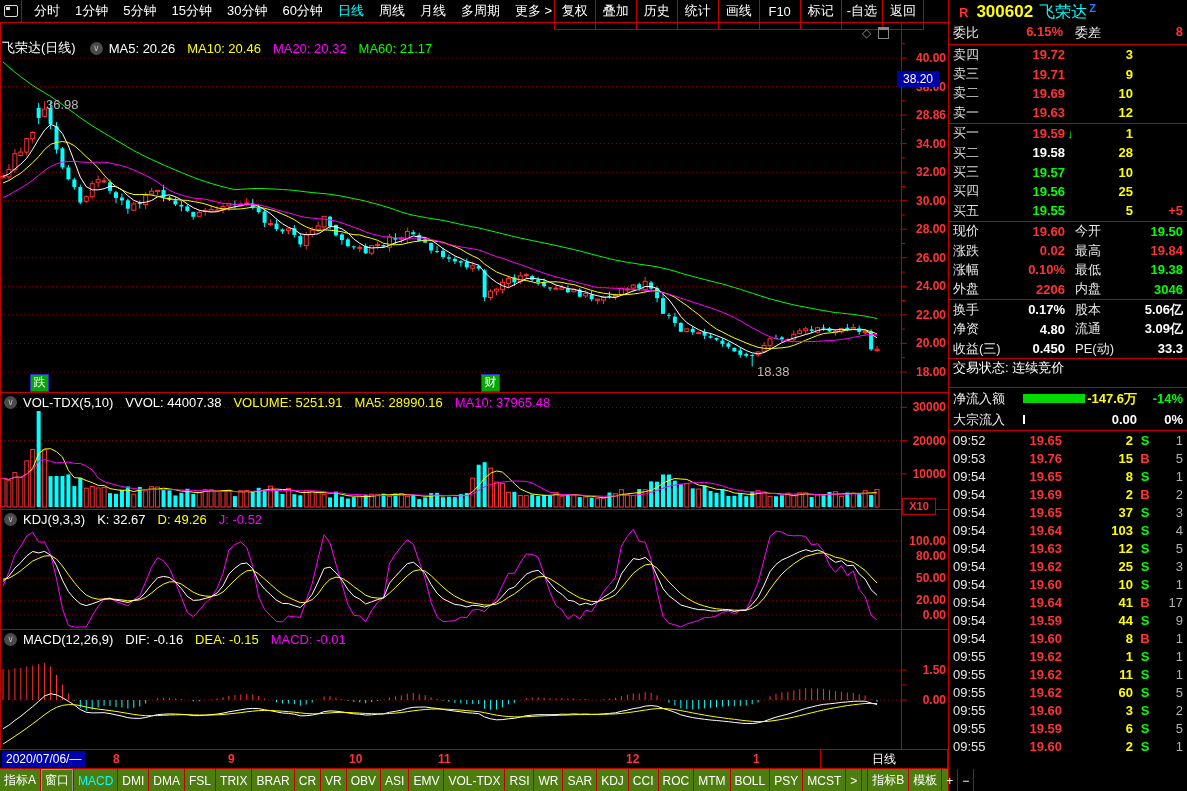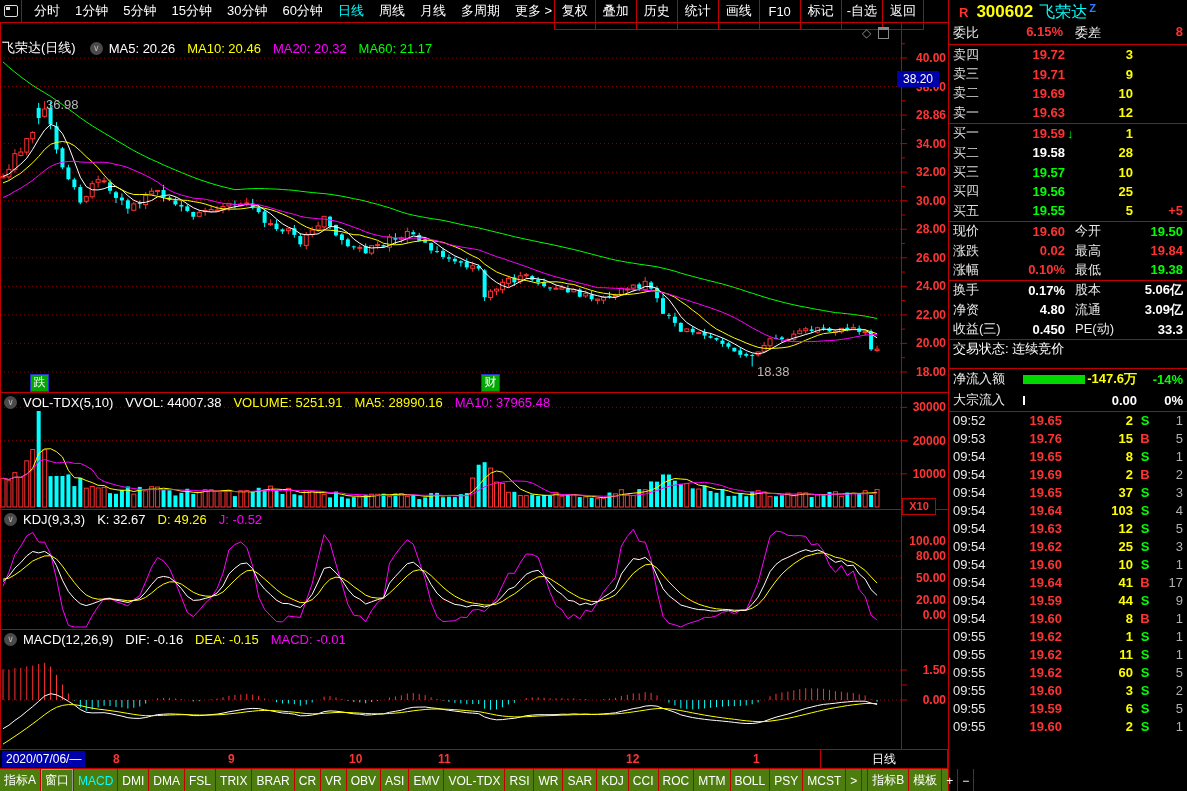--- a/index.html
+++ b/index.html
@@ -958,20 +958,26 @@
         <span class="sv num c-red">0.02</span>
         <span class="sl2">最高</span>
         <span class="sv2 num c-red">19.84</span>
       </div>
       <div class="stat-row">
         <span class="sl">涨幅</span>
         <span class="sv num c-red">0.10%</span>
         <span class="sl2">最低</span>
         <span class="sv2 num c-green">19.38</span>
       </div>
+      <div class="stat-row">
+        <span class="sl">外盘</span>
+        <span class="sv num c-red">2206</span>
+        <span class="sl2">内盘</span>
+        <span class="sv2 num c-green">3046</span>
+      </div>
     </div>
   <div id="stats2" style="border-top:1px solid #c00000">
       <div class="stat-row">
         <span class="sl">换手</span>
         <span class="sv num c-white">0.17%</span>
         <span class="sl2">股本</span>
         <span class="sv2 num c-white">5.06亿</span>
       </div>
       <div class="stat-row">
         <span class="sl">净资</span>

